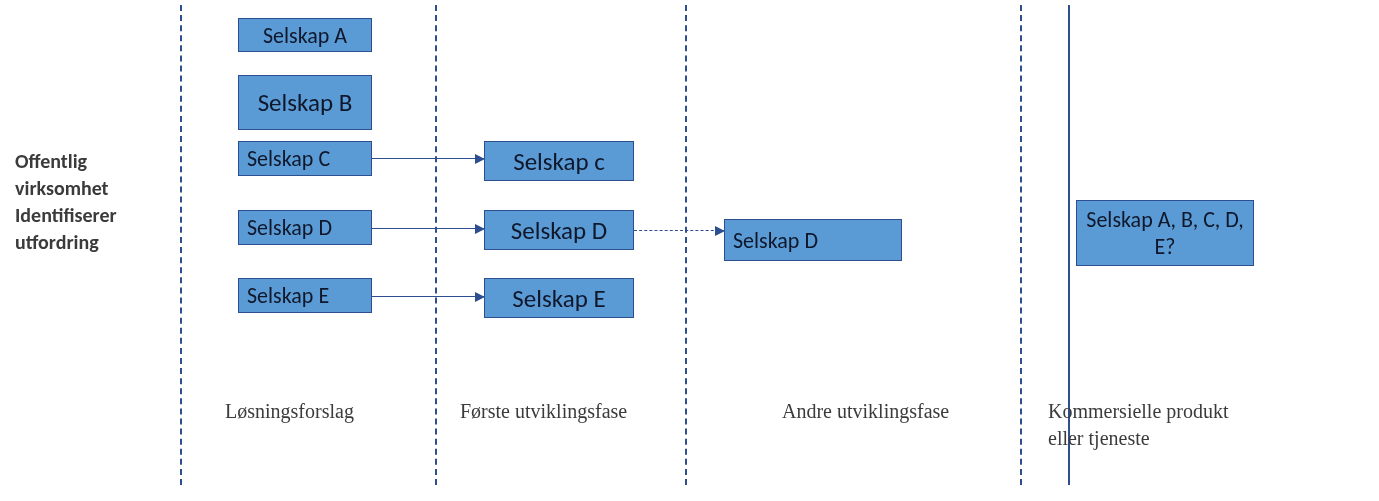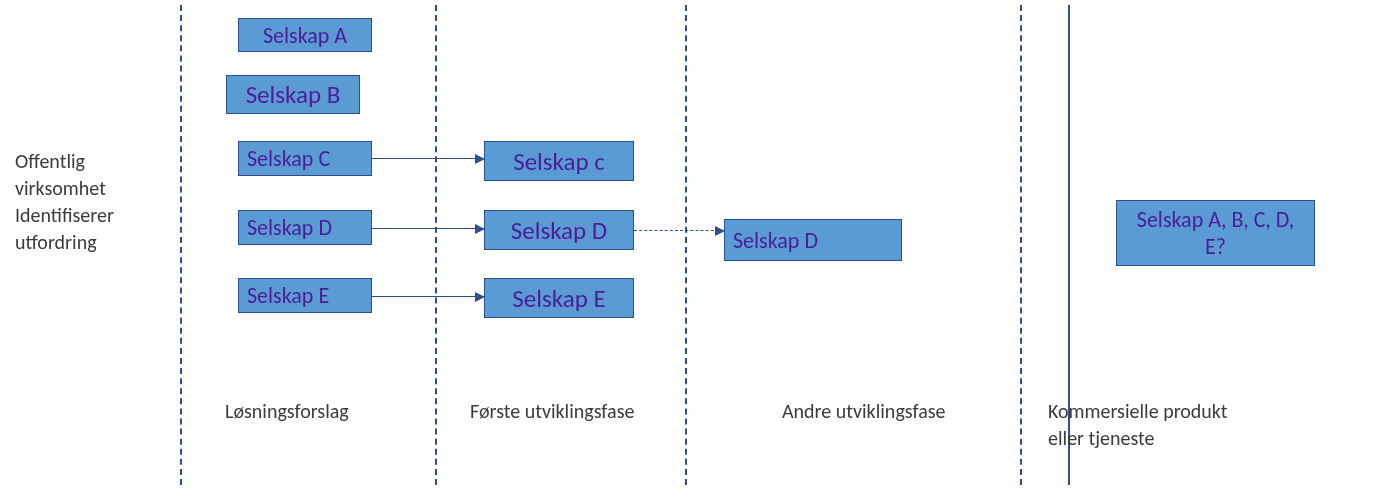--- a/index.html
+++ b/index.html
@@ -22,37 +22,39 @@
       border-left: 2px solid #2e4f8f;
     }
     .intro-text {
       position: absolute;
       left: 15px;
       top: 148px;
       font-size: 20px;
       line-height: 1.35;
       color: #3b3b3b;
       width: 150px;
+      font-weight: bold;
     }
     .phase-label {
       position: absolute;
       top: 398px;
       font-size: 20px;
       line-height: 1.35;
       color: #3b3b3b;
+      font-family: Liberation Serif, serif;
     }
     .box {
       position: absolute;
       background: #5b9bd5;
       border: 1px solid #2e4f8f;
       display: flex;
       align-items: center;
       justify-content: center;
       font-size: 22px;
-      color: #4c1d95;
+      color: #0f172a;
       padding: 4px 8px;
     }
     .box.left-align {
       justify-content: flex-start;
     }
     .box.multi {
       font-size: 22px;
       text-align: center;
       line-height: 1.25;
     }
@@ -81,35 +83,35 @@
 
 <div class="divider" style="left:180px"></div>
 <div class="divider" style="left:435px"></div>
 <div class="divider" style="left:685px"></div>
 <div class="divider" style="left:1020px"></div>
 <div class="divider solid" style="left:1068px"></div>
 
 <div class="intro-text">Offentlig virksomhet Identifiserer utfordring</div>
 
 <div class="phase-label" style="left:225px; width:180px">Løsningsforslag</div>
-<div class="phase-label" style="left:470px; width:180px">Første utviklingsfase</div>
+<div class="phase-label" style="left:460px; width:180px">Første utviklingsfase</div>
 <div class="phase-label" style="left:782px; width:220px">Andre utviklingsfase</div>
 <div class="phase-label" style="left:1048px; width:220px">Kommersielle produkt eller tjeneste</div>
 
 <div class="box" style="left:238px; top:18px; width:134px; height:34px">Selskap  A</div>
-<div class="box" style="left:226px; top:75px; width:134px; height:39px; font-size:25px">Selskap B</div>
+<div class="box" style="left:238px; top:75px; width:134px; height:55px; font-size:25px">Selskap B</div>
 <div class="box left-align" style="left:238px; top:141px; width:134px; height:35px">Selskap C</div>
 <div class="box left-align" style="left:238px; top:210px; width:134px; height:35px">Selskap D</div>
 <div class="box left-align" style="left:238px; top:278px; width:134px; height:35px">Selskap E</div>
 
 <div class="box" style="left:484px; top:141px; width:150px; height:40px; font-size:25px">Selskap c</div>
 <div class="box" style="left:484px; top:210px; width:150px; height:40px; font-size:25px">Selskap D</div>
 <div class="box" style="left:484px; top:278px; width:150px; height:40px; font-size:25px">Selskap E</div>
 
 <div class="box left-align" style="left:724px; top:219px; width:178px; height:42px; font-size:22px">Selskap D</div>
 
-<div class="box multi" style="left:1116px; top:200px; width:199px; height:66px">Selskap A, B, C, D, E?</div>
+<div class="box multi" style="left:1076px; top:200px; width:178px; height:66px">Selskap A, B, C, D, E?</div>
 
 <div class="arrow" style="left:372px; top:158px; width:112px"></div>
 <div class="arrow" style="left:372px; top:228px; width:112px"></div>
 <div class="arrow" style="left:372px; top:296px; width:112px"></div>
 
 <div class="arrow dashed" style="left:634px; top:230px; width:90px"></div>
 
 </body></html>

